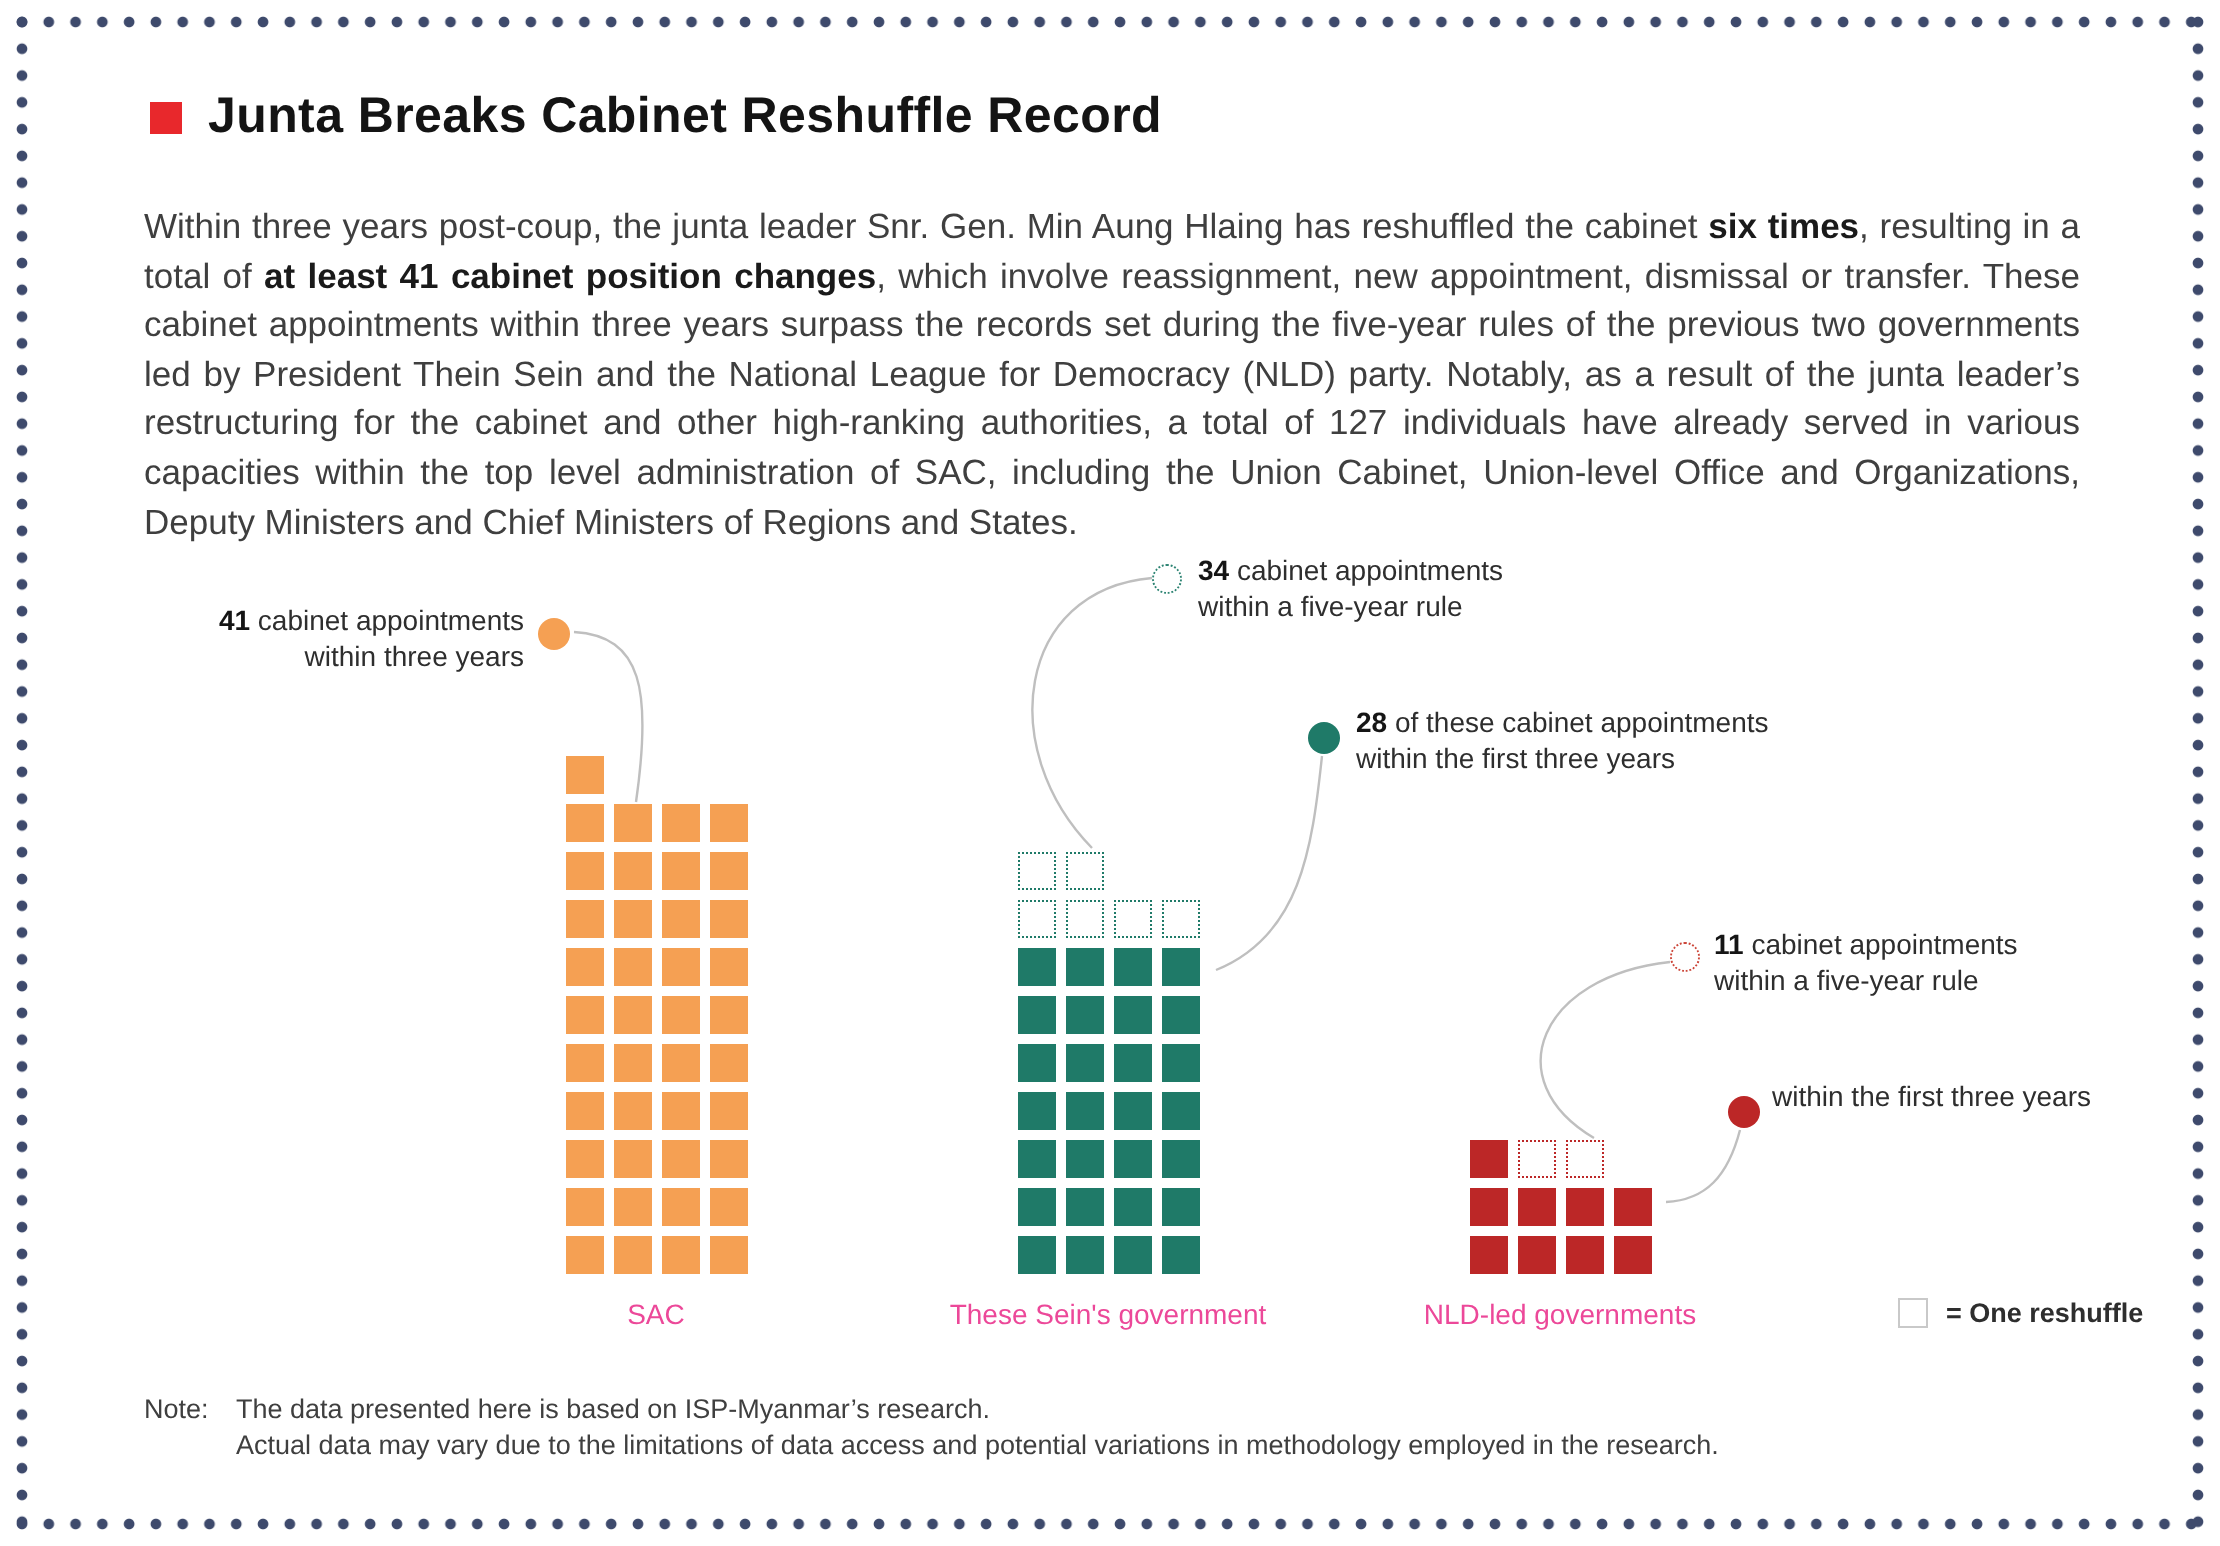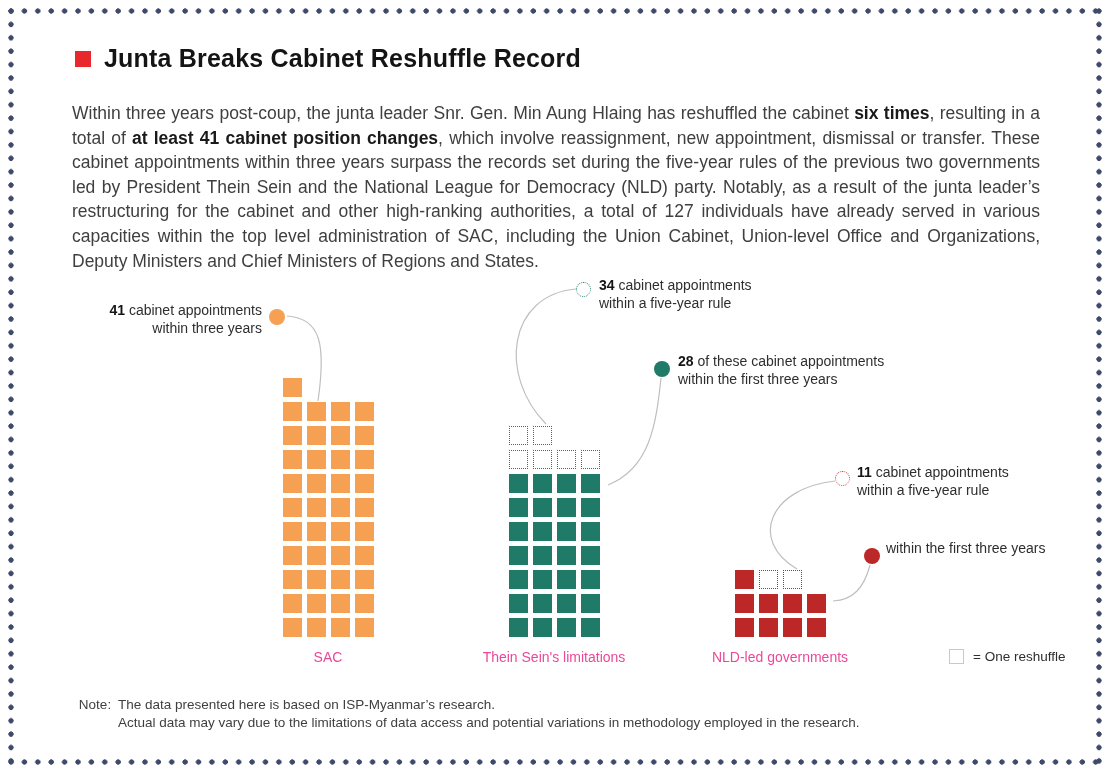--- a/index.html
+++ b/index.html
@@ -51,26 +51,26 @@
   .marker { position:absolute; border-radius:50%; box-sizing:border-box; }
   #mk-0 { left:269px; top:309px; width:16px; height:16px; background:#f5a053; }
   #mk-1 { left:576px; top:282px; width:15px; height:15px; border:1.5px dotted #2d8473; background:#fff; }
   #mk-2 { left:654px; top:361px; width:16px; height:16px; background:#1f7a68; }
   #mk-3 { left:835px; top:471px; width:15px; height:15px; border:1.5px dotted #cc4538; background:#fff; }
   #mk-4 { left:864px; top:548px; width:16px; height:16px; background:#bc2727; }
 
   .connectors { position:absolute; left:0; top:0; pointer-events:none; }
 
   .legend { position:absolute; left:949px; top:649px; display:flex; align-items:center; gap:9px;
-    font-size:13.5px; color:#2e2e2e; }
+    font-size:13.5px; color:#2e2e2e;font-weight:bold; }
   .legend-sq { width:15px; height:15px; border:1.5px solid #c9c9c9; box-sizing:border-box; }
 
   .note { position:absolute; left:72px; top:696px; display:flex; align-items:flex-start;
     font-size:13.5px; line-height:18px; color:#3f3f3f; }
-  .note-label { width:46px; flex:0 0 46px;text-align:center; }
+  .note-label { width:46px; flex:0 0 46px; }
 </style>
 </head>
 <body>
 
 <div class="dots-h dots-top"></div>
 <div class="dots-h dots-bottom"></div>
 <div class="dots-v dots-left"></div>
 <div class="dots-v dots-right"></div>
 
 <div class="title-row">
@@ -247,21 +247,21 @@
     </div>
     <div class="wrow">
       <div class="sq sq-filled" style="--c: #bc2727;"></div>
       <div class="sq sq-filled" style="--c: #bc2727;"></div>
       <div class="sq sq-filled" style="--c: #bc2727;"></div>
       <div class="sq sq-filled" style="--c: #bc2727;"></div>
     </div>
   </div>
 
 <div class="group-label" id="label-0">SAC</div>
-<div class="group-label" id="label-1">Thein Sein's limitations</div>
+<div class="group-label" id="label-1">These Sein's government</div>
 <div class="group-label" id="label-2">NLD-led governments</div>
 
 <div class="legend">
   <span class="legend-sq"></span>
   <span>= One reshuffle</span>
 </div>
 
 <div class="note">
   <span class="note-label">Note:</span>
   <span>

